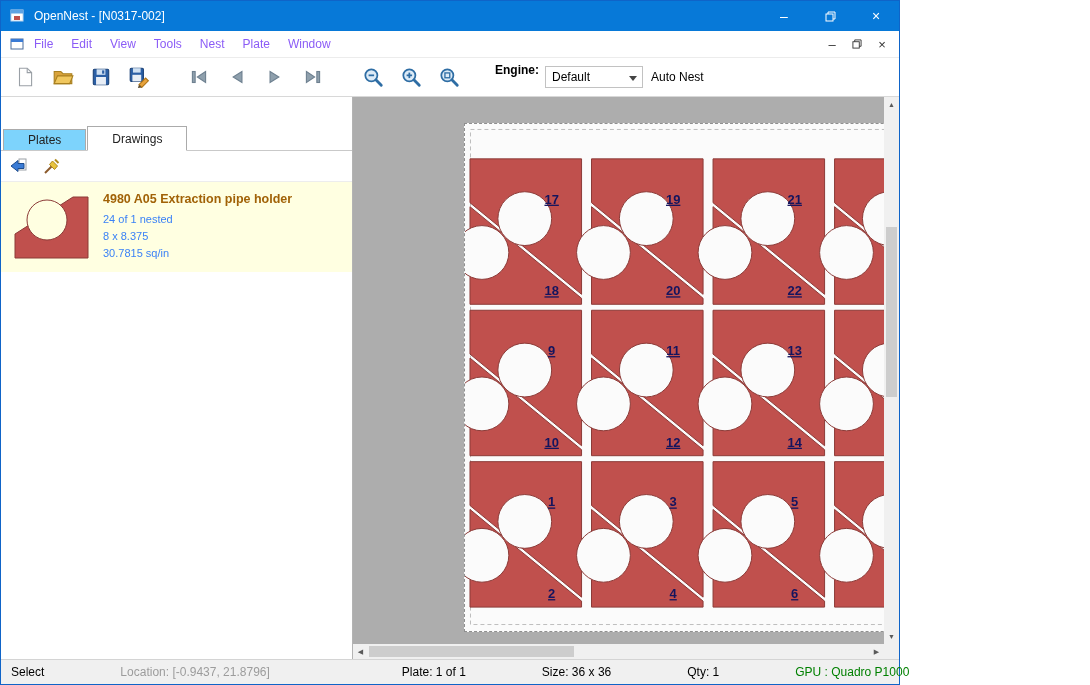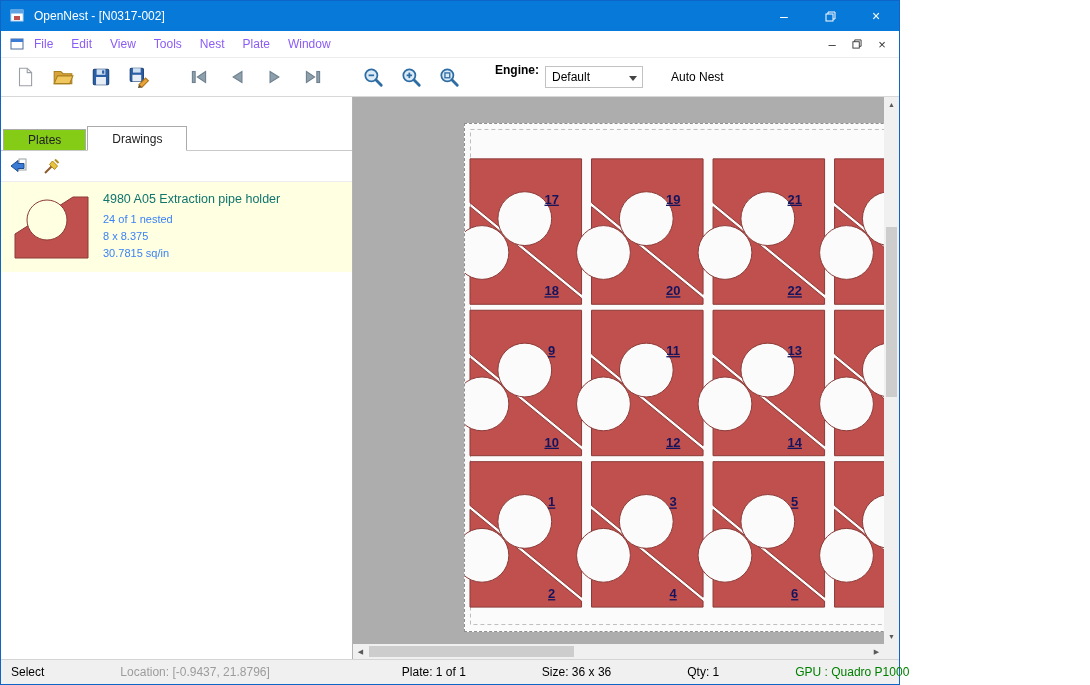--- a/index.html
+++ b/index.html
@@ -21,35 +21,35 @@
   .mdi-btn { width:22px; height:20px; display:flex; align-items:center; justify-content:center; font-size:13px; color:#333; }
 
   
   .toolbar { flex:0 0 39px; background:#fff; border-bottom:1px solid #d8d8d8; display:flex; align-items:center; padding-left:8px; }
   .tb-btn { width:32px; height:32px; display:flex; align-items:center; justify-content:center; margin-right:6px; }
   .tb-btn svg { width:22px; height:22px; }
   .group-gap { width:22px; }
   .engine-label { font-size:12px; font-weight:bold; margin:0 6px 15px 2px; }
   .combo { width:98px; height:22px; border:1px solid #c2c2c2; background:#fff; display:flex; align-items:center; padding-left:6px; font-size:12px; position:relative; }
   .combo-arrow { position:absolute; right:5px; top:9px; width:0; height:0; border-left:4px solid transparent; border-right:4px solid transparent; border-top:5px solid #444; }
-  .autonest { font-size:12px; margin-left:28px; }
+  .autonest { font-size:12px; margin-left:8px; }
 
   
   .main { flex:1; display:flex; min-height:0; }
 
   .sidebar { flex:0 0 352px; background:#fff; border-right:1px solid #b3b3b3; display:flex; flex-direction:column; }
   .tabstrip { flex:0 0 25px; display:flex; align-items:flex-end; padding-left:2px; border-bottom:1px solid #c9c9c9; background:#fff; }
-  .tab { height:21px; padding:0 24px; font-size:12px; display:flex; align-items:center; background:#84cc16; border:1px solid #ababab; border-bottom:none; margin-right:1px; color:#222; }
+  .tab { height:21px; padding:0 24px; font-size:12px; display:flex; align-items:center; background:#7dd3fc; border:1px solid #ababab; border-bottom:none; margin-right:1px; color:#222; }
   .tab.active { height:25px; background:#fff; margin-bottom:-1px; border-bottom:1px solid #fff;margin-top:29px; }
   .side-toolbar { flex:0 0 31px; display:flex; align-items:center; gap:6px; padding-left:5px; border-bottom:1px solid #ededed; }
   .side-tool-btn { width:26px; height:26px; display:flex; align-items:center; justify-content:center; }
   .side-tool-btn svg { width:20px; height:20px; }
   .drawing-item { display:flex; align-items:center; gap:12px; background:#ffffe1; padding:8px 10px; height:90px; }
   .thumb { width:80px; height:70px; flex:0 0 80px; }
-  .d-title { font-size:12.5px; font-weight:normal; color:#0f766e; margin-bottom:5px; }
+  .d-title { font-size:12.5px; font-weight:bold; color:#a16207; margin-bottom:5px; }
   .d-line { font-size:11px; color:#3b82f6; line-height:17px; }
   .sidebar-fill { flex:1; background:#fff; }
 
   .canvas { flex:1; position:relative; background:#adadad; overflow:hidden; }
   .plate { position:absolute; left:111px; top:26px; width:515px; height:509px; background:#fbfbfb; border:1px dashed #8f8f8f; }
   .plate svg { width:100%; height:100%; display:block; }
   svg text { font-family:"Liberation Sans", sans-serif; }
 
   .vscroll { position:absolute; top:0; right:0; bottom:15px; width:15px; background:#f0f0f0; }
   .hscroll { position:absolute; left:0; right:15px; bottom:0; height:15px; background:#f0f0f0; }

